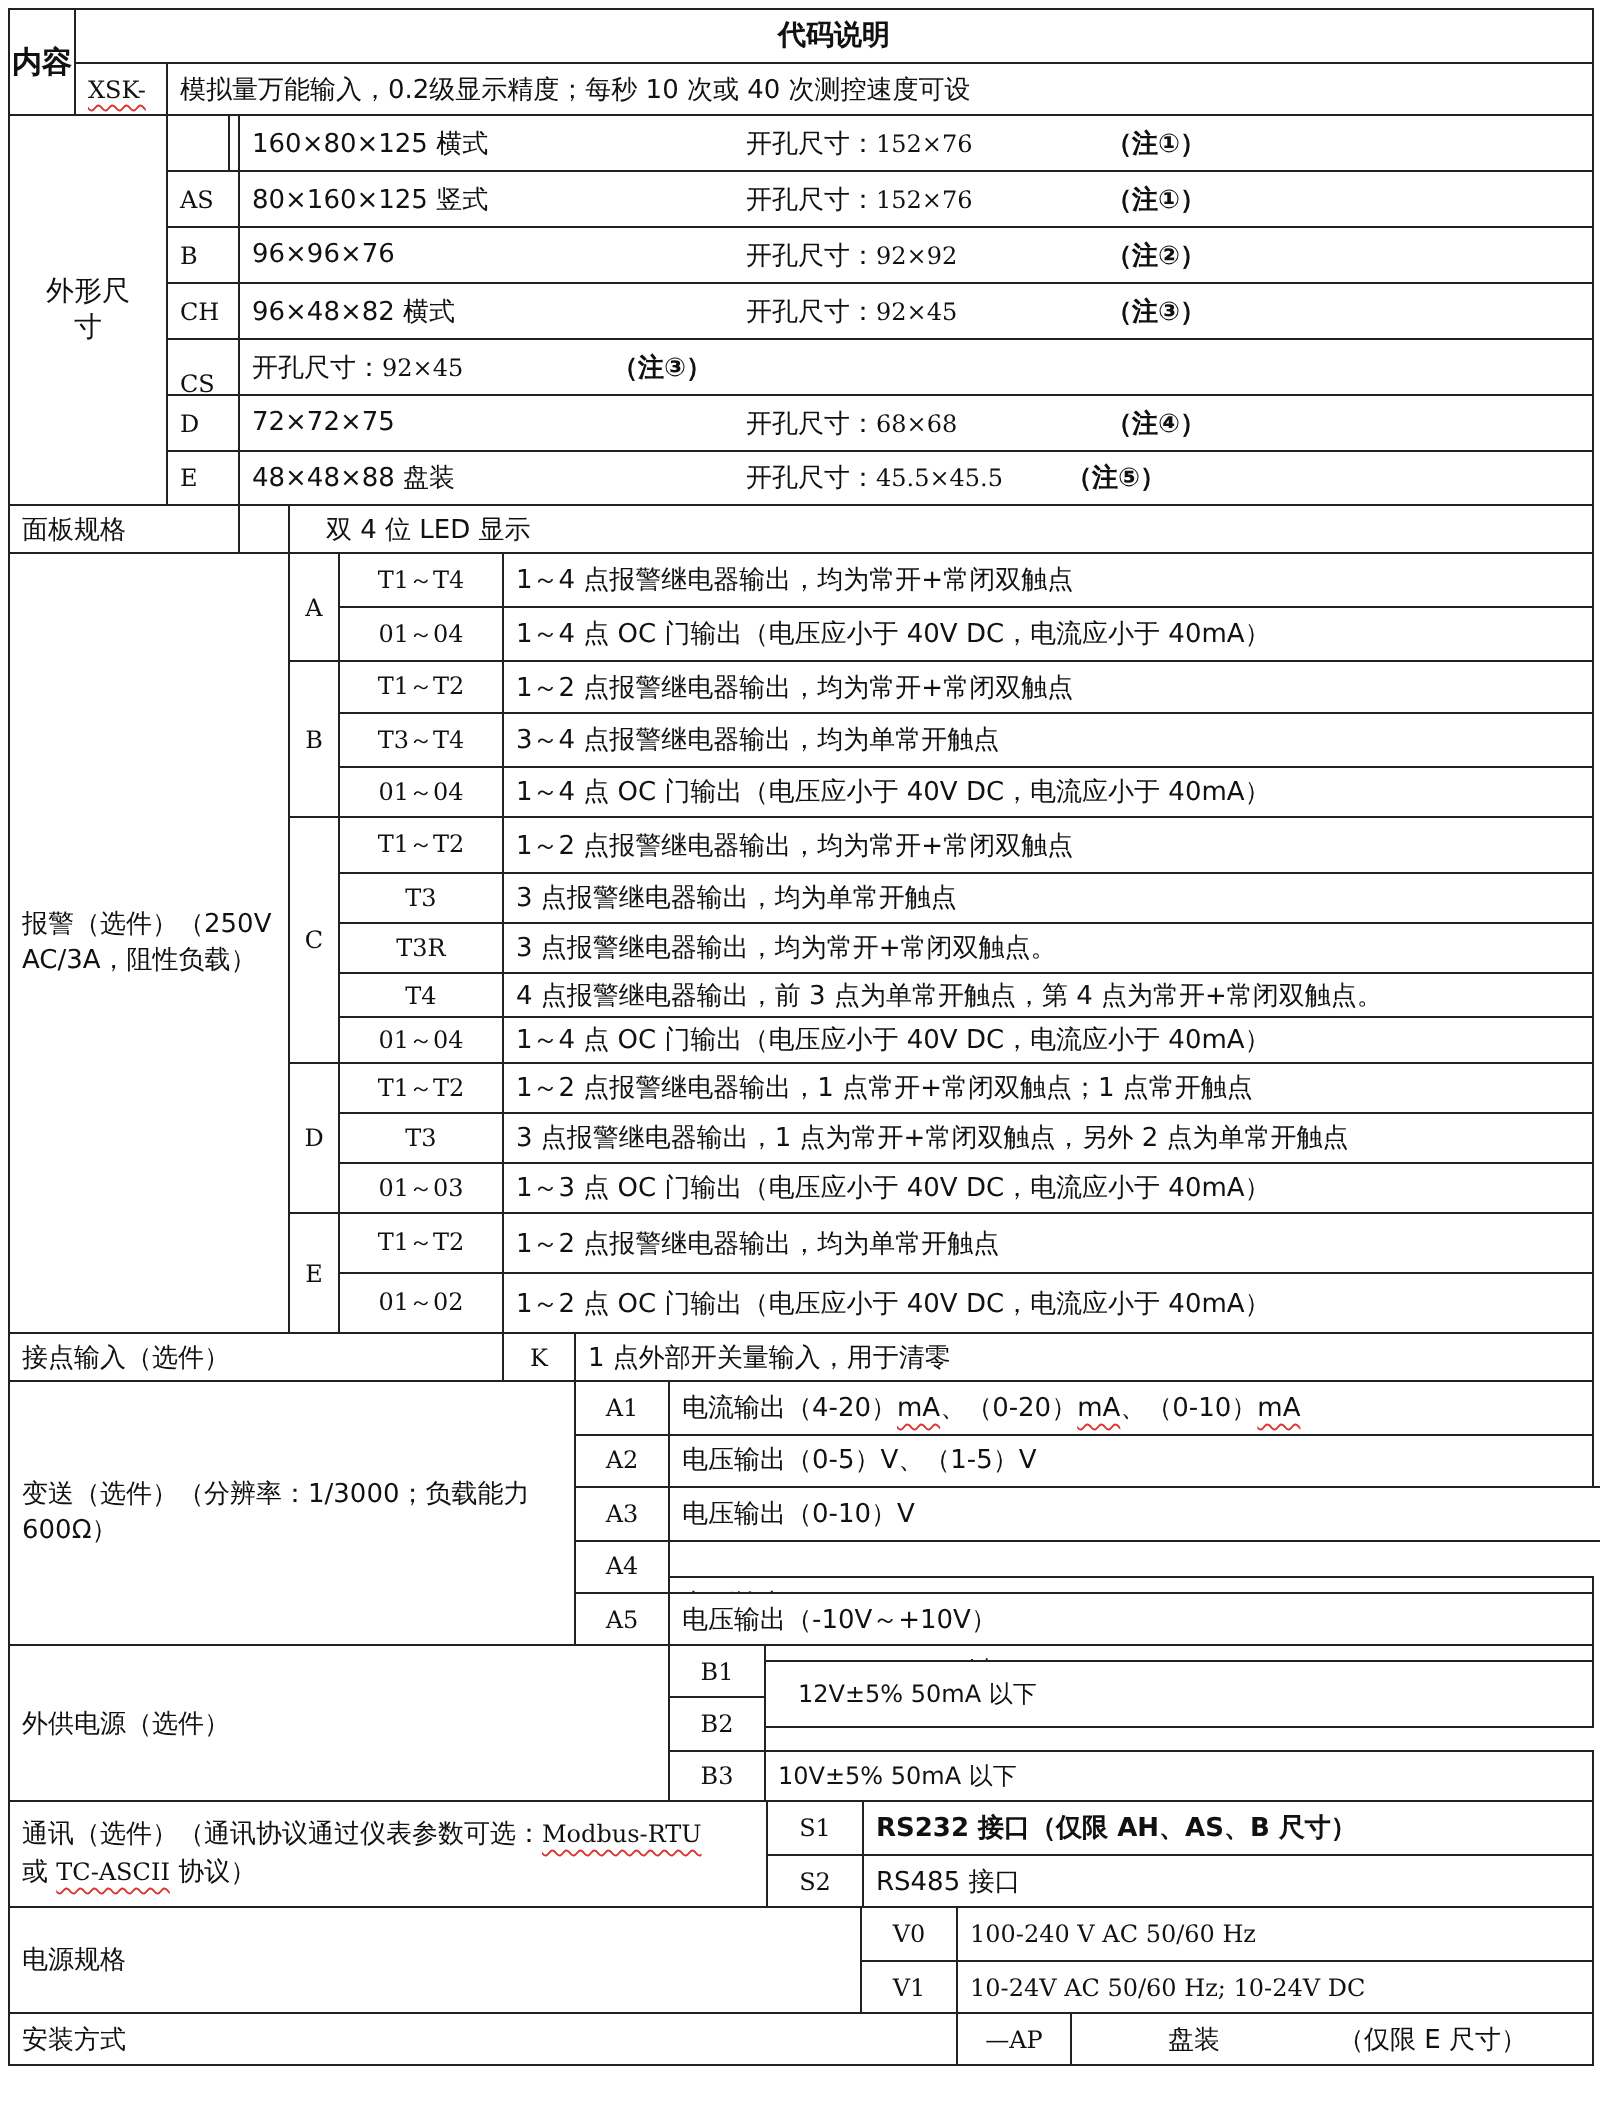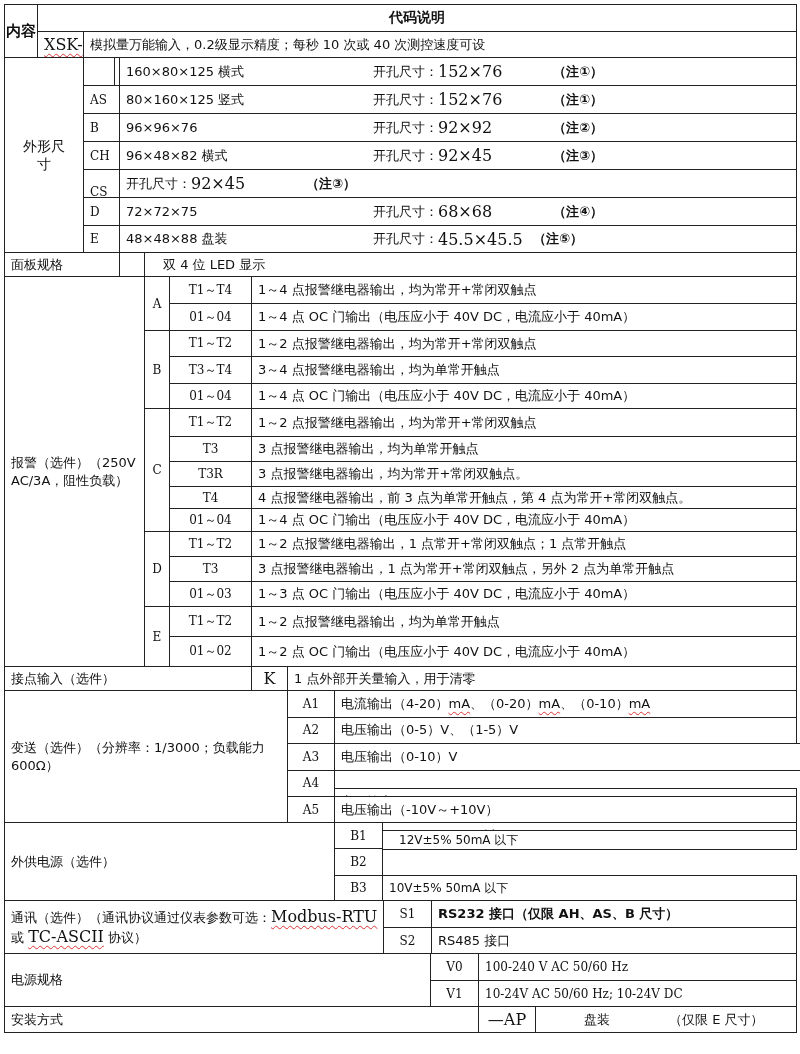--- a/index.html
+++ b/index.html
@@ -1,20 +1,20 @@
 <!DOCTYPE html>
 <html><head>
 <meta charset="utf-8">
 <style>
   html,body{margin:0;padding:0;background:#fff;}
   body{width:800px;height:1054px;position:relative;font-family:"DejaVu Sans","Liberation Sans",sans-serif;color:#111;font-size:13px;overflow:hidden;}
   .c{position:absolute;box-sizing:border-box;border:1px solid #222;display:flex;align-items:center;padding:0 6px;white-space:nowrap;overflow:hidden;background:#fff;}
   .ctr{justify-content:center;text-align:center;padding:0;}
   .wrap{white-space:normal;line-height:18px;}
-  .mono{font-family:"DejaVu Serif","Liberation Serif",serif;font-size:16px;}
+  .mono{font-family:"DejaVu Serif","Liberation Serif",serif;font-size:12px;}
   .b{font-weight:bold;}
   .sq{text-decoration:underline wavy #d33;text-underline-offset:3px;text-decoration-thickness:1px;}
 </style>
 </head>
 <body>
 
 <div class="c ctr b" style="left:4px;top:4px;width:34px;height:54px;font-size:15px;line-height:20px;white-space:normal;">内容</div>
 <div class="c ctr b" style="left:37px;top:4px;width:760px;height:28px;font-size:14px;">代码说明</div>
 <div class="c mono" style="left:37px;top:31px;width:47px;height:27px;">
     <span class="sq">XSK-</span>
@@ -134,21 +134,21 @@
     <div class="c " style="left:334px;top:788px;width:463px;height:27.5px;">电压输出（-5V～+5V）</div>
     <div class="c ctr mono" style="left:287px;top:796px;width:48px;height:27.5px;font-size:12px;">A5</div>
     <div class="c " style="left:334px;top:796px;width:463px;height:27.5px;">电压输出（-10V～+10V）</div>
   </div>
 
 <div class="c" style="left:4px;top:822px;width:331px;height:79px;">外供电源（选件）</div>
 <div id="extpower">
     <div class="c ctr mono" style="left:334px;top:822px;width:49px;height:27.3px;font-size:12px;">B1</div>
     <div class="c " style="left:382px;top:822px;width:415px;height:27.3px;font-size:12px;">24V±5%   50mA 以下</div>
     <div class="c ctr mono" style="left:334px;top:848.3px;width:49px;height:27.3px;font-size:12px;">B2</div>
-    <div class="c " style="left:382px;top:830px;width:415px;height:20px;font-size:12px;padding-left:16px;">12V±5%   50mA 以下</div>
+    <div class="c " style="left:382px;top:830px;width:415px;height:34px;font-size:12px;padding-left:16px;">12V±5%   50mA 以下</div>
     <div class="c ctr mono" style="left:334px;top:874.6px;width:49px;height:27.3px;font-size:12px;">B3</div>
     <div class="c " style="left:382px;top:874.6px;width:415px;height:27.3px;font-size:12px;">10V±5%   50mA 以下</div>
   </div>
 
 <div class="c" style="left:4px;top:900px;width:380px;height:54px;flex-direction:column;align-items:flex-start;justify-content:center;line-height:19px;">
   <span>通讯（选件）（通讯协议通过仪表参数可选：<span class="sq mono">Modbus-RTU</span></span>
   <span>或 <span class="sq mono">TC-ASCII</span> 协议）</span>
 </div>
 <div id="comm">
     <div class="c ctr mono" style="left:383px;top:900px;width:49px;height:28px;font-size:12px;">S1</div>

